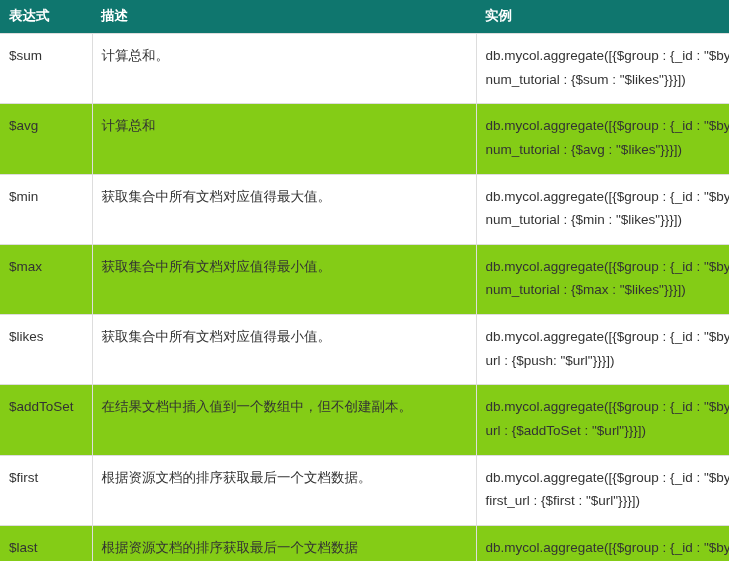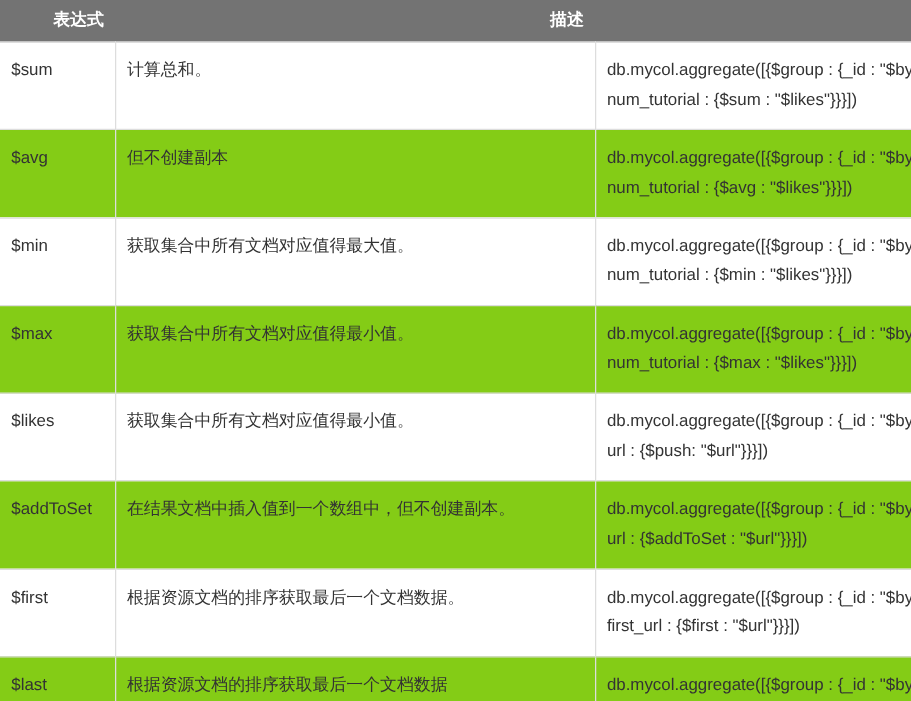--- a/index.html
+++ b/index.html
@@ -14,24 +14,24 @@
     font-size: 13.5px;
     color: #333333;
     overflow: hidden;
   }
   table.mongo-table {
     border-collapse: collapse;
     width: 729px;
     table-layout: fixed;
   }
   table.mongo-table thead th {
-    background: #737373;
+    background: #0f766e;
     color: #ffffff;
     font-weight: bold;
-    text-align: right;
+    text-align: left;
     padding: 7px 9px 8px 9px;
     font-size: 13.5px;
     border: none;
     vertical-align: middle;
   }
   table.mongo-table tbody td {
     border-top: 1px solid #dddddd;
     border-bottom: 1px solid #dddddd;
     padding: 10px 9px 12px 9px;
     vertical-align: top;
@@ -73,21 +73,21 @@
     </tr>
   </thead>
   <tbody>
     <tr class="row-odd">
       <td class="col-expr">$sum</td>
       <td class="col-desc">计算总和。</td>
       <td class="col-ex example-text">db.mycol.aggregate([{$group : {_id : "$by_user", num_tutorial : {$sum : "$likes"}}}])</td>
     </tr>
     <tr class="row-even">
       <td class="col-expr">$avg</td>
-      <td class="col-desc">但不创建副本</td>
+      <td class="col-desc">计算总和</td>
       <td class="col-ex example-text">db.mycol.aggregate([{$group : {_id : "$by_user", num_tutorial : {$avg : "$likes"}}}])</td>
     </tr>
     <tr class="row-odd">
       <td class="col-expr">$min</td>
       <td class="col-desc">获取集合中所有文档对应值得最大值。</td>
       <td class="col-ex example-text">db.mycol.aggregate([{$group : {_id : "$by_user", num_tutorial : {$min : "$likes"}}}])</td>
     </tr>
     <tr class="row-even">
       <td class="col-expr">$max</td>
       <td class="col-desc">获取集合中所有文档对应值得最小值。</td>

